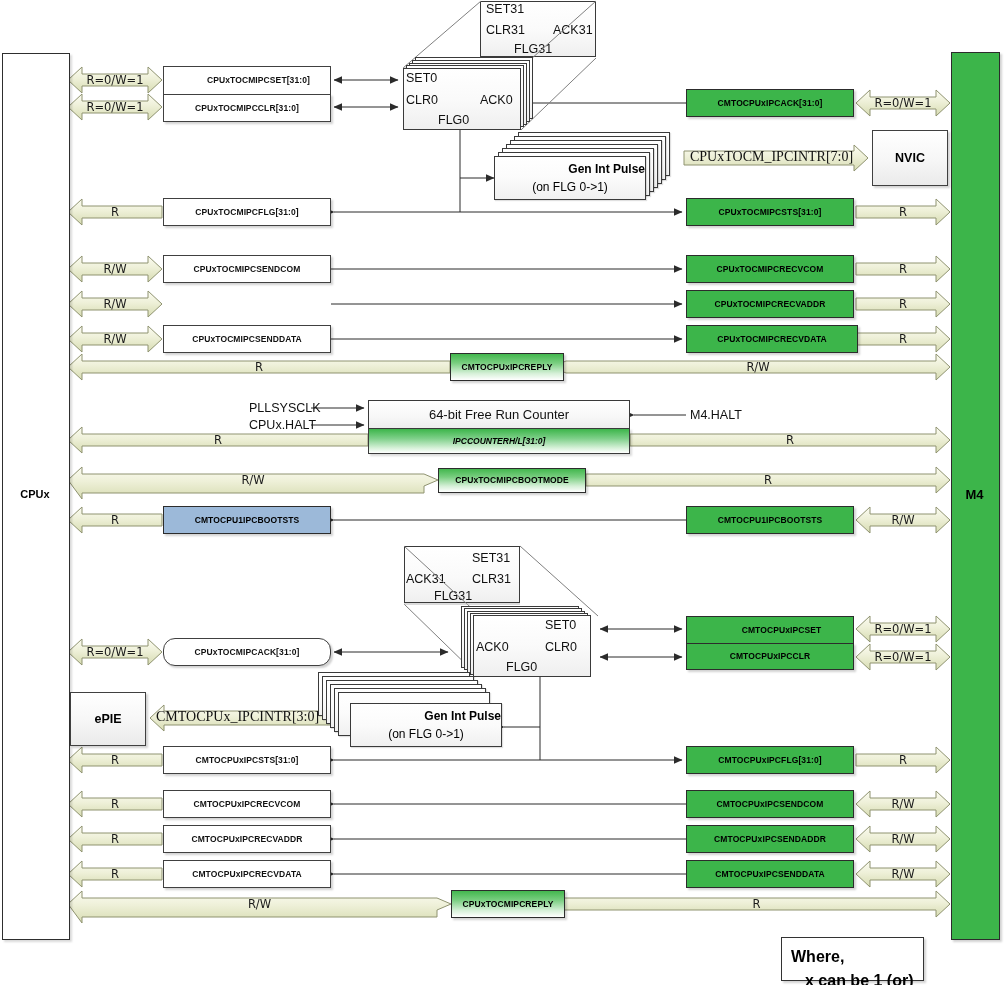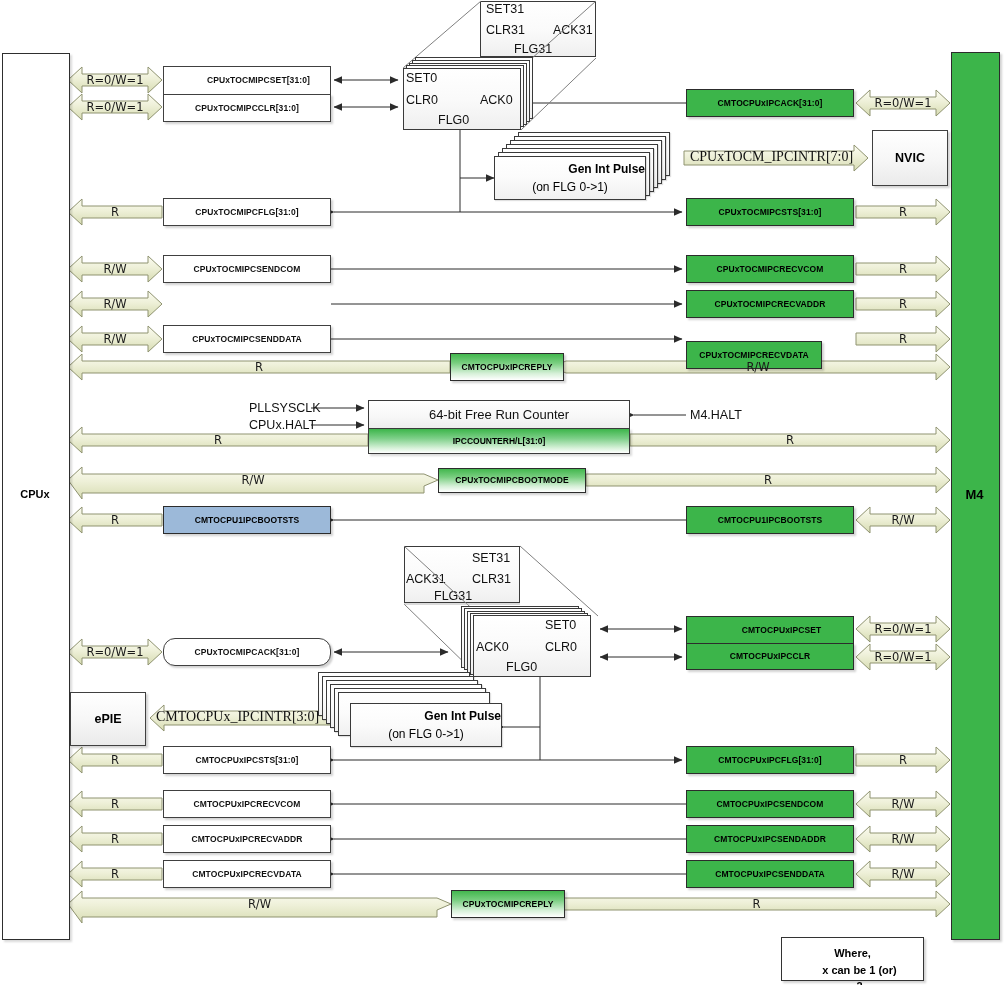--- a/index.html
+++ b/index.html
@@ -85,27 +85,28 @@
     background:linear-gradient(to bottom,#ffffff 0%,#f7f7f7 60%,#ededed 100%);
     display:flex;align-items:center;justify-content:center;
     font-size:13px;color:#111;
   }
   .counter-bot{
     position:absolute;box-sizing:border-box;border:1px solid #3a3a3a;
     background:linear-gradient(to bottom,#3cb54a 0%,#7fd08a 40%,#d8f2da 80%,#ffffff 100%);
     display:flex;align-items:center;justify-content:center;
     font-size:8.5px;font-weight:bold;color:#000;
     box-shadow:2px 2px 2px rgba(0,0,0,.15);
+    font-style:italic;
   }
 
   .sig-label{position:absolute;font-size:12.5px;color:#111;white-space:nowrap;}
   .note-box{
     position:absolute;box-sizing:border-box;border:1px solid #333;background:#fff;
     box-shadow:2px 2px 2px rgba(0,0,0,.18);
-    font-size:11px;color:#000;padding:7px 25px;line-height:1.5;text-align:center;
+    font-size:16px;color:#000;padding:7px 9px;line-height:1.5;
   }
   .note-box .ind{padding-left:14px;display:block;font-weight:bold;}
   .note-box .w{font-weight:bold;}
 </style>
 </head>
 <body>
 
 <div id="stage">
 
   <svg width="1008" height="985" style="position:absolute;left:0;top:0;">
@@ -251,21 +252,21 @@
   <div class="reg" style="left:163px;top:825px;width:168px;height:28px;">CMTOCPUxIPCRECVADDR</div>
   <div class="reg" style="left:163px;top:860px;width:168px;height:28px;">CMTOCPUxIPCRECVDATA</div>
 
   <div class="reg greengrad" style="left:451px;top:890px;width:114px;height:28px;">CPUxTOCMIPCREPLY</div>
 
   <div class="reg green" style="left:686px;top:89px;width:168px;height:28px;">CMTOCPUxIPCACK[31:0]</div>
   <div class="reg green" style="left:686px;top:198px;width:168px;height:28px;">CPUxTOCMIPCSTS[31:0]</div>
 
   <div class="reg green" style="left:686px;top:255px;width:168px;height:28px;">CPUxTOCMIPCRECVCOM</div>
   <div class="reg green" style="left:686px;top:290px;width:168px;height:28px;">CPUxTOCMIPCRECVADDR</div>
-  <div class="reg green" style="left:686px;top:325px;width:136px;height:28px;margin-top:16px;">CPUxTOCMIPCRECVDATA</div>
+  <div class="reg green" style="left:686px;top:325px;width:172px;height:28px;">CPUxTOCMIPCRECVDATA</div>
 
   <div class="reg green" style="left:686px;top:506px;width:168px;height:28px;">CMTOCPU1IPCBOOTSTS</div>
 
   <div class="reg green nobsh" style="left:686px;top:616px;width:168px;height:27px;border-bottom:none;">CMTOCPUxIPCSET</div>
   <div class="reg green" style="left:686px;top:643px;width:168px;height:27px;">CMTOCPUxIPCCLR</div>
 
   <div class="reg green" style="left:686px;top:746px;width:168px;height:28px;">CMTOCPUxIPCFLG[31:0]</div>
 
   <div class="reg green" style="left:686px;top:790px;width:168px;height:28px;">CMTOCPUxIPCSENDCOM</div>
   <div class="reg green" style="left:686px;top:825px;width:168px;height:28px;">CMTOCPUxIPCSENDADDR</div>

